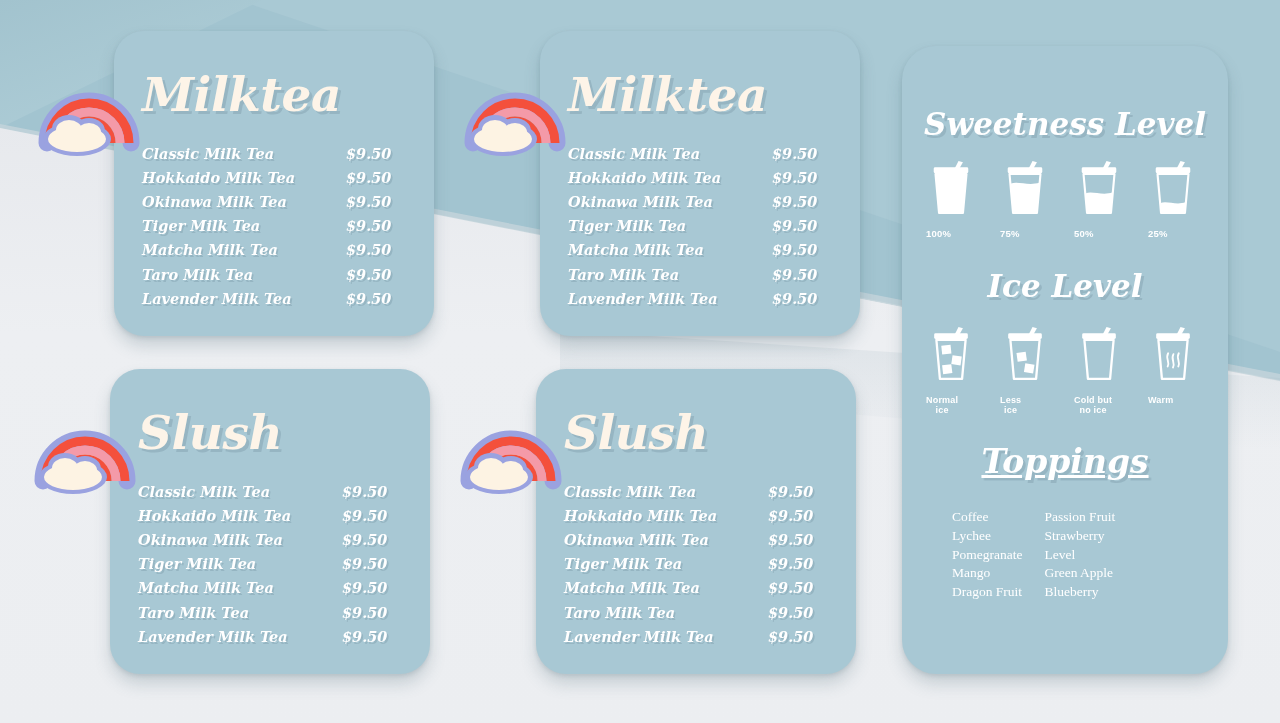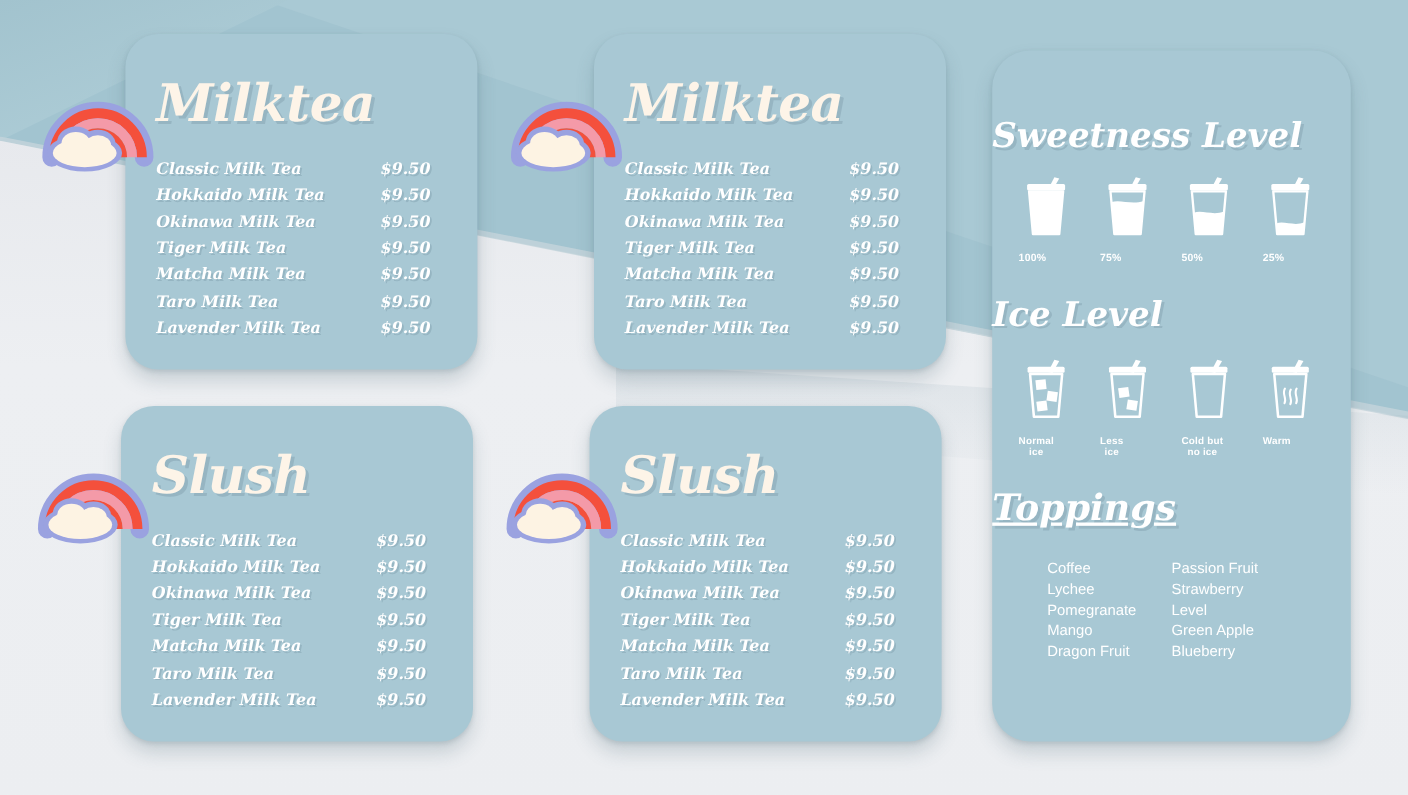--- a/index.html
+++ b/index.html
@@ -89,37 +89,37 @@
   .rb2{left:459px;top:47px;}
   .rb3{left:29px;top:385px;}
   .rb4{left:455px;top:385px;}
 
   
   .side-title{
     font-family:"DejaVu Serif", serif;
     font-weight:700;font-style:italic;
     color:#ffffff;
     text-shadow:2.5px 2.5px 0 rgba(122,152,167,.40);
-    white-space:nowrap;
+    text-align:center;white-space:nowrap;
   }
   .st-sweet{position:absolute;left:0;right:0;top:60px;font-size:31px;}
   .st-ice{position:absolute;left:0;right:0;top:222px;font-size:31px;}
   .st-top{position:absolute;left:0;right:0;top:396px;font-size:33px;text-decoration:underline;}
 
   .icon-row{position:absolute;left:0;right:0;display:flex;justify-content:center;gap:18px;}
   .ir-sweet{top:112px;}
   .ir-ice{top:278px;}
   .icon-cell{width:56px;display:flex;flex-direction:column;align-items:flex-start;}
   .icon-label{
     margin-top:5px;font-size:9.5px;font-weight:700;color:#ffffff;
     text-align:center;line-height:1.12;letter-spacing:.2px;
   }
   .icon-label.small{font-size:9px;}
 
-  .toppings{position:absolute;left:50px;right:34px;top:462px;display:flex;gap:32px;}
+  .toppings{position:absolute;left:50px;right:34px;top:462px;display:flex;gap:22px;font-family:Liberation Serif, serif;}
   .top-col{display:flex;flex-direction:column;gap:1px;}
   .top-item{font-size:13.5px;color:#ffffff;line-height:1.32;white-space:nowrap;}
 </style>
 </head>
 <body>
 
 <div id="bg">
   <div class="bg-base"></div>
   <div class="bg-teal"></div>
   <div class="bg-teal-dark"></div>

